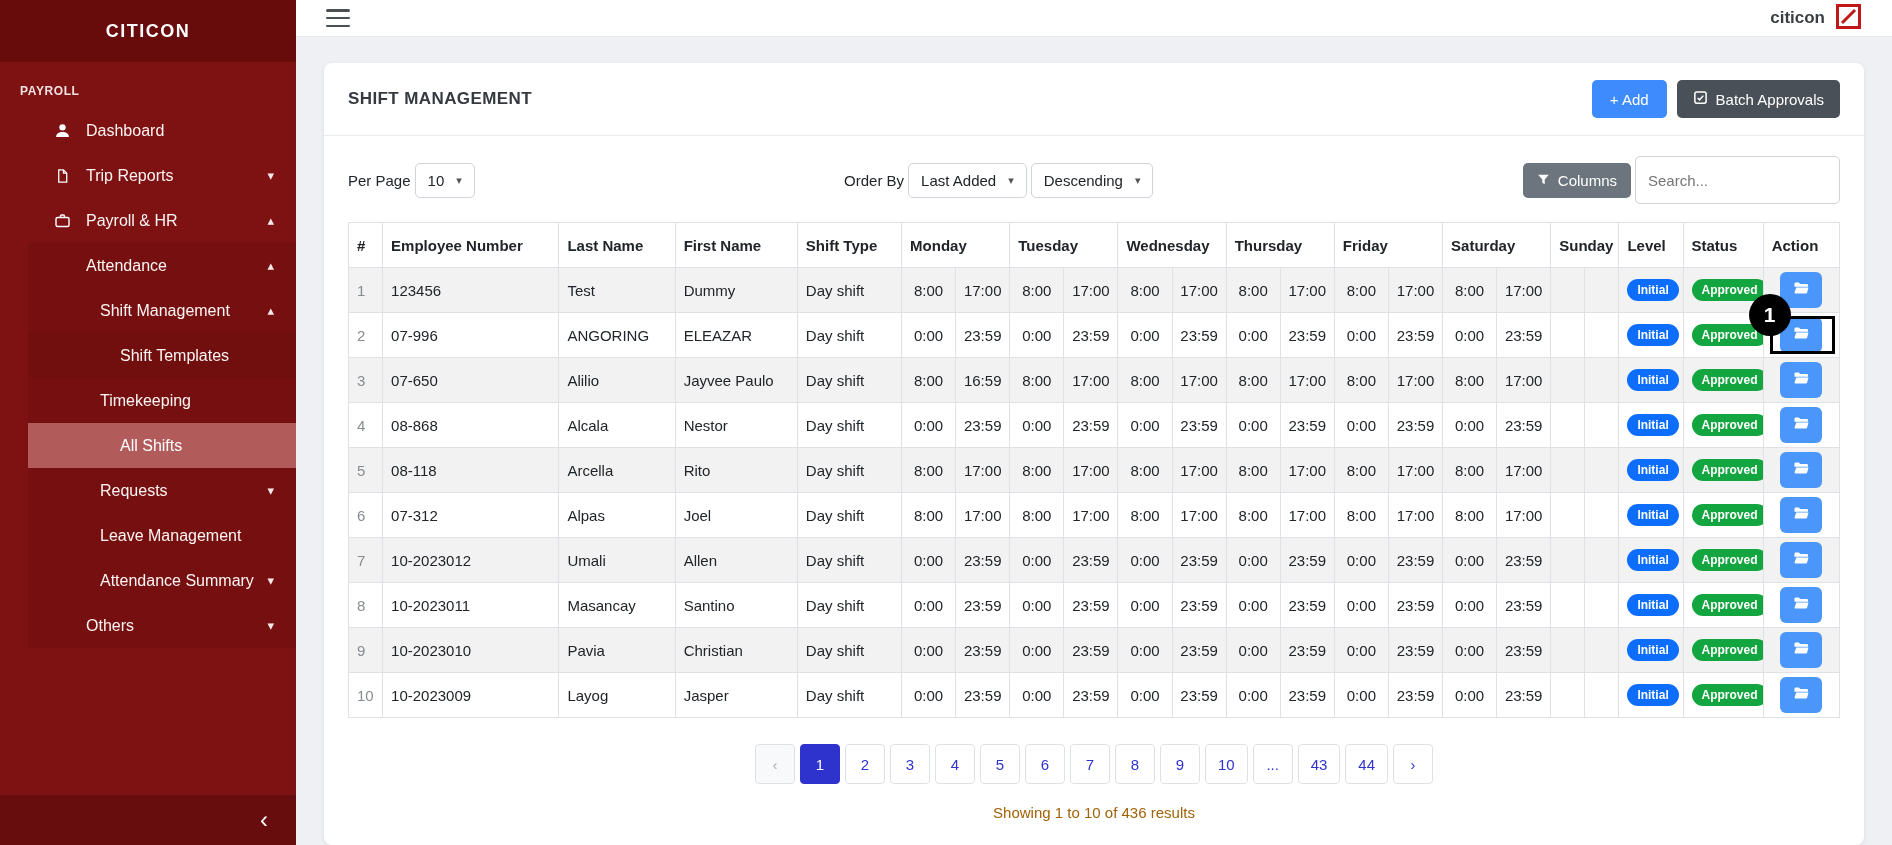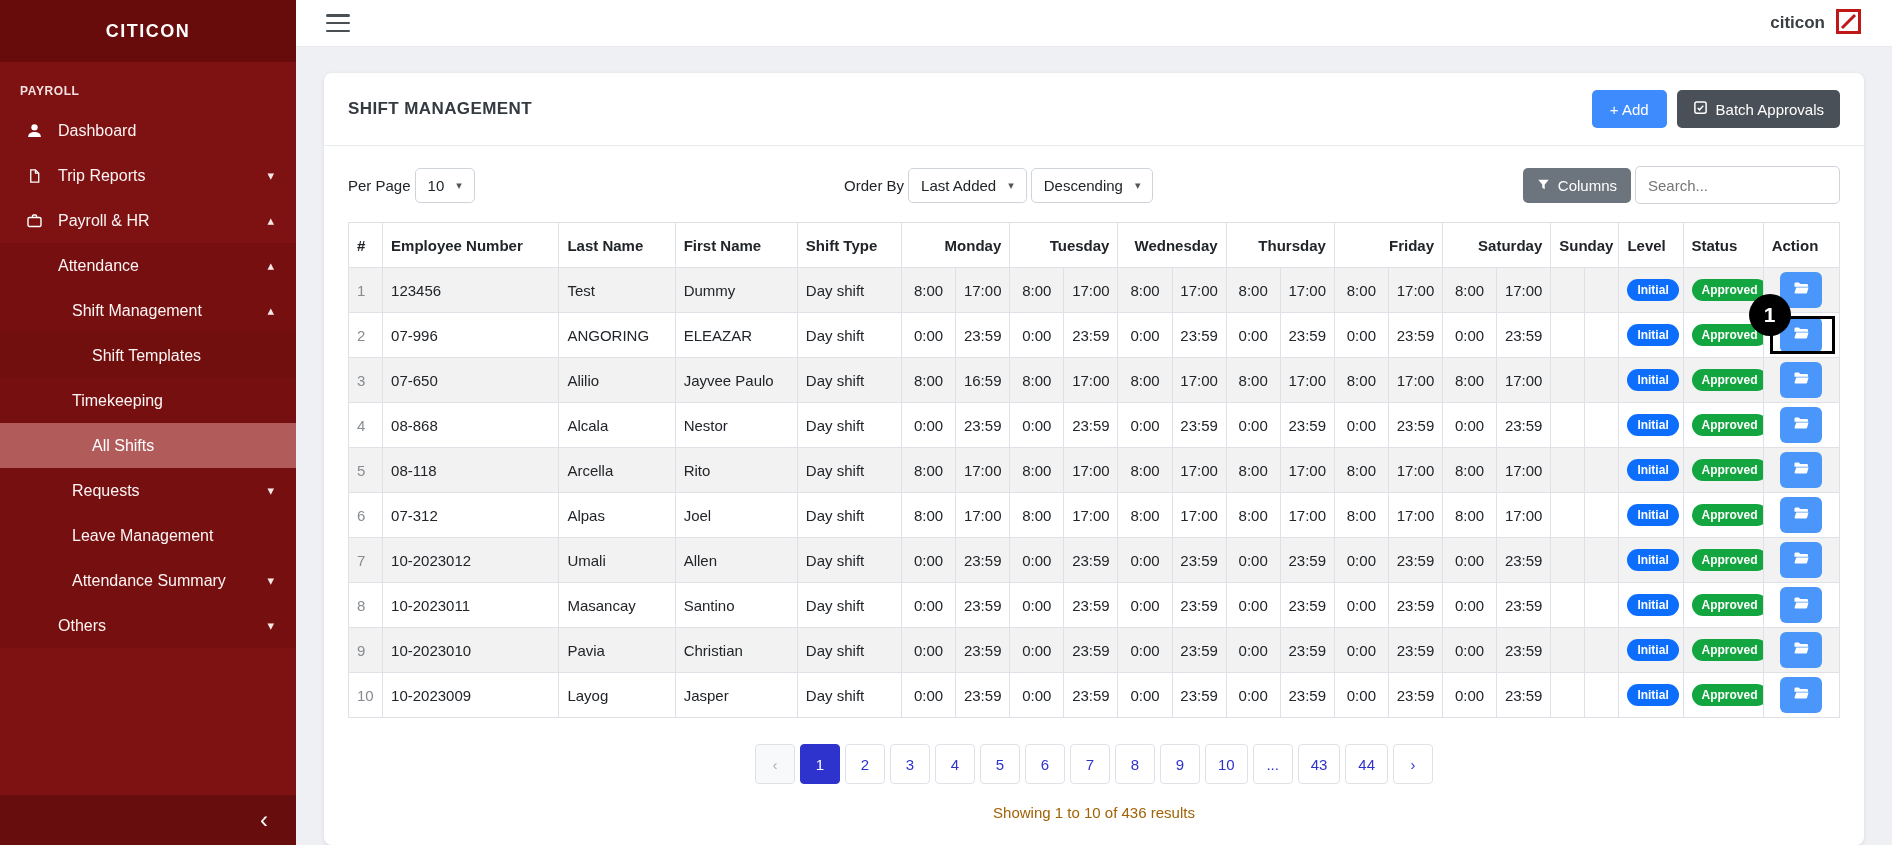--- a/index.html
+++ b/index.html
@@ -9,21 +9,21 @@
     font-family:"Liberation Sans", sans-serif;
     background:#eef0f4; color:#212529;
   }
   .app { display:flex; width:1892px; height:845px; }
 
   
   .sidebar { width:296px; flex-shrink:0; background:#7e1111; color:#fdf4f4; display:flex; flex-direction:column; }
   .brand { height:62px; background:#680b0b; display:flex; align-items:center; justify-content:center;
            font-weight:bold; font-size:18px; letter-spacing:1.5px; color:#fff; }
   .section-label { font-size:12px; font-weight:bold; letter-spacing:.6px; padding:22px 20px 10px; color:#f3e0e0; }
-  .nav { display:flex; flex-direction:column; }
+  .nav { display:flex; flex-direction:column;margin-left:28px; }
   .nav-item { display:flex; align-items:center; height:45px; padding:0 22px 0 24px; font-size:16px; cursor:pointer; white-space:nowrap; }
   .nav-item.lvl1 { padding-left:58px; background:rgba(0,0,0,.06); }
   .nav-item.lvl2 { padding-left:72px; background:rgba(0,0,0,.06); }
   .nav-item.lvl3 { padding-left:92px; background:rgba(0,0,0,.10); }
   .nav-item.active { background:#b25b5b; color:#fff; }
   .nav-icon { width:20px; height:18px; margin-right:14px; display:inline-flex; align-items:center; justify-content:center; }
   .nav-icon svg { display:block; }
   .chev { margin-left:auto; font-size:13px; opacity:.95; }
   .sidebar-footer { margin-top:auto; height:50px; background:rgba(0,0,0,.18); display:flex; align-items:center;
                     justify-content:flex-end; padding:0 28px; font-size:24px; color:#fff; cursor:pointer; }
@@ -47,28 +47,28 @@
   .btn-add { background:#3d8bfd; color:#fff; padding:10px 18px;justify-content:center; }
   .btn-batch { background:#495057; color:#fff; padding:10px 16px; }
 
   
   .controls { display:flex; align-items:center; justify-content:space-between; padding:20px 24px 16px; }
   .ctl-group { display:flex; align-items:center; gap:4px; font-size:15px; }
   .select { display:inline-flex; align-items:center; gap:12px; border:1px solid #ced4da; border-radius:5px;
             padding:8px 12px; font-size:15px; background:#fff; cursor:pointer; }
   .caret { font-size:11px; color:#555; }
   .btn-columns { background:#6c757d; color:#fff; padding:9px 14px; }
-  .search-input { width:205px; height:38px; border:1px solid #ced4da; border-radius:5px; padding:0 12px;
+  .search-input { width:205px; height:48px; border:1px solid #ced4da; border-radius:5px; padding:0 12px;
                   font-size:15px; font-family:inherit; color:#495057; }
 
   
   table { border-collapse:collapse; table-layout:fixed; width:calc(100% - 48px); margin:2px 24px 0; font-size:15px; }
   th, td { border:1px solid #dee2e6; padding:2px 8px; height:45px; overflow:hidden; white-space:nowrap; }
   thead th { font-weight:bold; text-align:left; background:#fff; }
-  thead th.day-h { text-align:right; }
+  thead th.day-h { text-align:left; }
   tbody tr:nth-child(odd)  { background:#f2f2f2; }
   tbody tr:nth-child(even) { background:#fff; }
   td.time-cell { text-align:center; padding:2px 3px; }
   td.cell-num { color:#878c91; }
   .badge { display:inline-block; padding:4px 10px; border-radius:11px; font-size:12px; font-weight:bold; color:#fff; }
   .badge-level  { background:#0d6efd; }
   .badge-status { background:#13a53f; }
   td.action-cell { position:relative; text-align:center; overflow:visible; }
   .action-btn { width:42px; height:36px; background:#4b96fa; border:none; border-radius:6px;
                 display:inline-flex; align-items:center; justify-content:center; cursor:pointer; }

